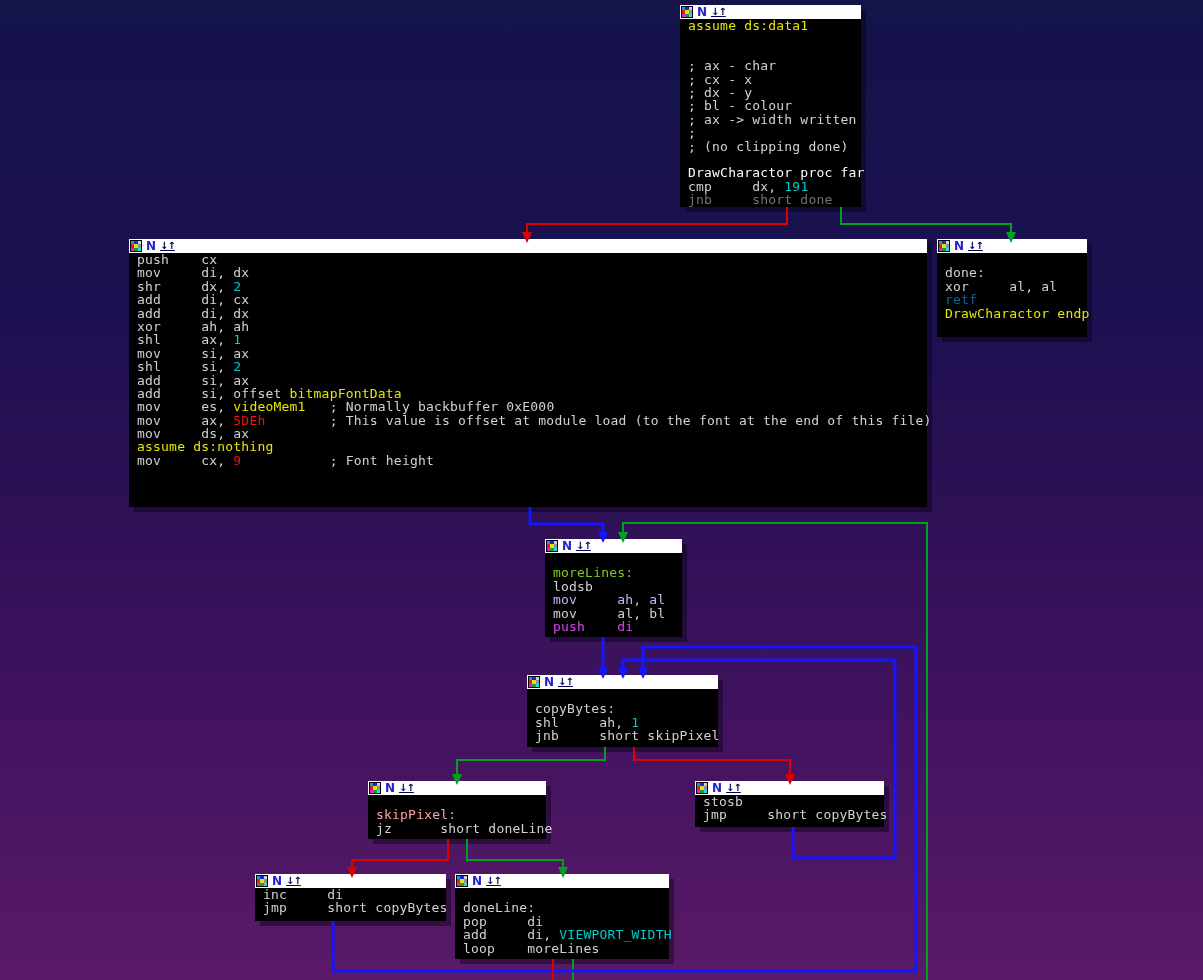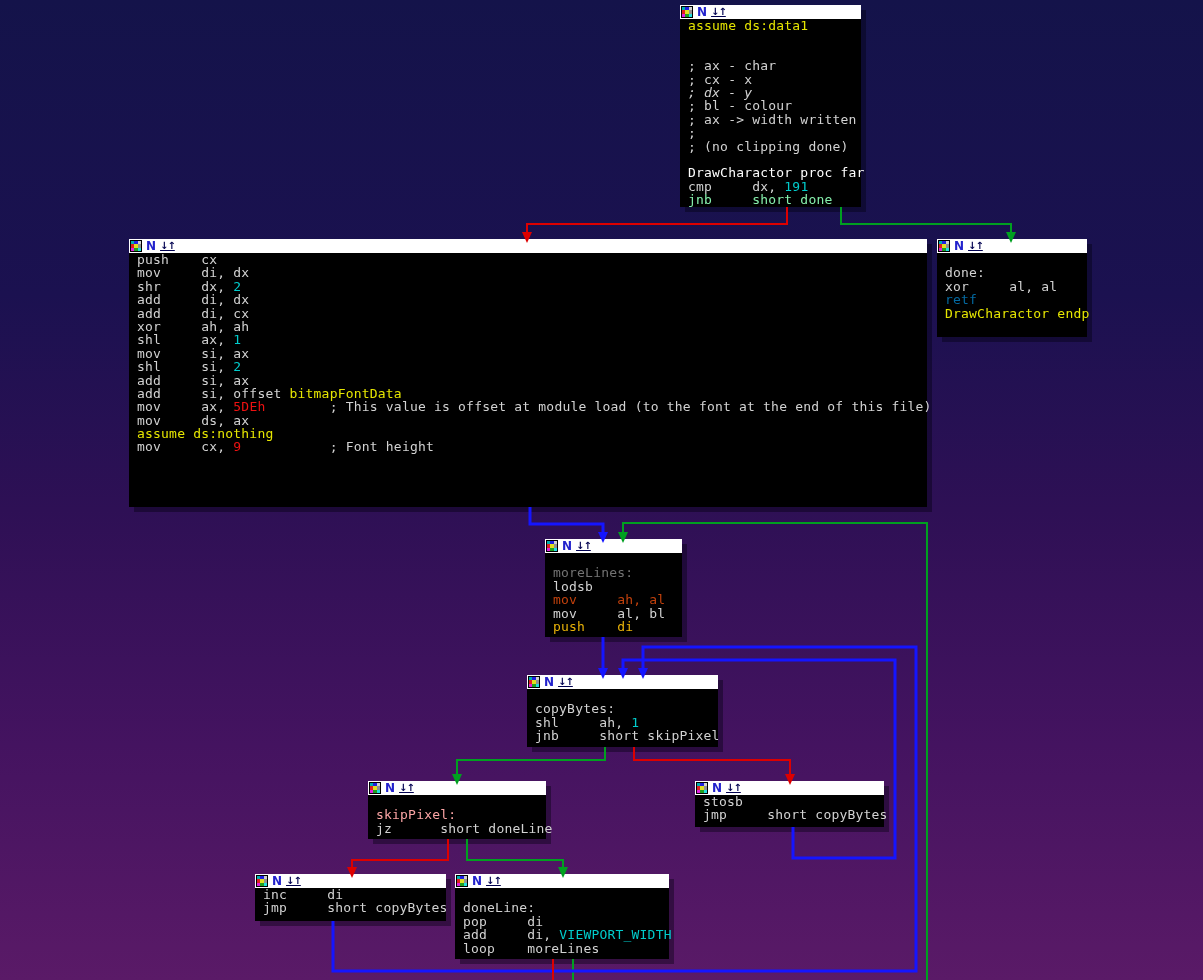--- a/index.html
+++ b/index.html
@@ -39,29 +39,29 @@
         </span>
         <span class="nicon">N</span>
         <span class="aicon">↓↑</span>
       </div>
       <div class="bbody">
         <div class="ln"><span style="color: rgb(230, 230, 0);">assume ds:data1</span></div>
         <div class="ln">&nbsp;</div>
         <div class="ln">&nbsp;</div>
         <div class="ln"><span style="color: rgb(210, 210, 210);">; ax - char</span></div>
         <div class="ln"><span style="color: rgb(210, 210, 210);">; cx - x</span></div>
-        <div class="ln"><span style="color: rgb(210, 210, 210); font-style: italic;">; dx - y</span></div>
+        <div class="ln"><span style="color: rgb(210, 210, 210);">; dx - y</span></div>
         <div class="ln"><span style="color: rgb(210, 210, 210);">; bl - colour</span></div>
         <div class="ln"><span style="color: rgb(210, 210, 210);">; ax -&gt; width written</span></div>
         <div class="ln"><span style="color: rgb(210, 210, 210);">;</span></div>
         <div class="ln"><span style="color: rgb(210, 210, 210);">; (no clipping done)</span></div>
         <div class="ln">&nbsp;</div>
         <div class="ln"><span style="color: #ffffff;">DrawCharactor proc far</span></div>
         <div class="ln"><span style="color: rgb(210, 210, 210);">cmp     dx, </span><span style="color: rgb(0, 204, 204);">191</span></div>
-        <div class="ln"><span style="color: #86efac; text-align: right;">jnb     short done</span></div>
+        <div class="ln"><span style="color: #737373; text-align: right;">jnb     short done</span></div>
       </div>
     </div>
     <div class="block" style="left: 129px; top: 239px; width: 798px; height: 268px;">
       <div class="tbar">
         <span class="gicon">
           <i style="background: rgb(0, 176, 176);"></i>
           <i style="background: rgb(32, 32, 224);"></i>
           <i style="background: rgb(208, 208, 208);"></i>
           <i style="background: rgb(224, 32, 32);"></i>
           <i style="background: rgb(224, 224, 32);"></i>
@@ -70,28 +70,29 @@
           <i style="background: rgb(32, 160, 32);"></i>
           <i style="background: rgb(32, 224, 224);"></i>
         </span>
         <span class="nicon">N</span>
         <span class="aicon">↓↑</span>
       </div>
       <div class="bbody">
         <div class="ln"><span style="color: rgb(210, 210, 210);">push    cx</span></div>
         <div class="ln"><span style="color: rgb(210, 210, 210);">mov     di, dx</span></div>
         <div class="ln"><span style="color: rgb(210, 210, 210);">shr     dx, </span><span style="color: rgb(0, 204, 204);">2</span></div>
+        <div class="ln"><span style="color: rgb(210, 210, 210);">add     di, cx</span></div>
         <div class="ln"><span style="color: rgb(210, 210, 210);">add     di, dx</span></div>
-        <div class="ln"><span style="color: rgb(210, 210, 210);">add     di, cx</span></div>
         <div class="ln"><span style="color: rgb(210, 210, 210);">xor     ah, ah</span></div>
         <div class="ln"><span style="color: rgb(210, 210, 210);">shl     ax, </span><span style="color: rgb(0, 204, 204);">1</span></div>
         <div class="ln"><span style="color: rgb(210, 210, 210);">mov     si, ax</span></div>
         <div class="ln"><span style="color: rgb(210, 210, 210);">shl     si, </span><span style="color: rgb(0, 204, 204);">2</span></div>
         <div class="ln"><span style="color: rgb(210, 210, 210);">add     si, ax</span></div>
         <div class="ln"><span style="color: rgb(210, 210, 210);">add     si, offset </span><span style="color: rgb(230, 230, 0);">bitmapFontData</span></div>
+        <div class="ln"><span style="color: rgb(210, 210, 210);">mov     es, </span><span style="color: rgb(230, 230, 0);">videoMem1</span><span style="color: rgb(210, 210, 210);">   ; Normally backbuffer 0xE000</span></div>
         <div class="ln"><span style="color: rgb(210, 210, 210);">mov     ax, </span><span style="color: rgb(238, 17, 17);">5DEh</span><span style="color: rgb(210, 210, 210);">        ; This value is offset at module load (to the font at the end of this file)</span></div>
         <div class="ln"><span style="color: rgb(210, 210, 210);">mov     ds, ax</span></div>
         <div class="ln"><span style="color: rgb(230, 230, 0);">assume ds:nothing</span></div>
         <div class="ln"><span style="color: rgb(210, 210, 210);">mov     cx, </span><span style="color: rgb(238, 17, 17);">9</span><span style="color: rgb(210, 210, 210);">           ; Font height</span></div>
       </div>
     </div>
     <div class="block" style="left: 937px; top: 239px; width: 150px; height: 98px;">
       <div class="tbar">
         <span class="gicon">
           <i style="background: rgb(0, 176, 176);"></i>
@@ -126,25 +127,25 @@
           <i style="background: rgb(144, 144, 144);"></i>
           <i style="background: rgb(224, 32, 224);"></i>
           <i style="background: rgb(32, 160, 32);"></i>
           <i style="background: rgb(32, 224, 224);"></i>
         </span>
         <span class="nicon">N</span>
         <span class="aicon">↓↑</span>
       </div>
       <div class="bbody">
         <div class="ln">&nbsp;</div>
-        <div class="ln"><span style="color: #737373;">moreLines:</span></div>
+        <div class="ln"><span style="color: #84cc16;">moreLines:</span></div>
         <div class="ln"><span style="color: rgb(210, 210, 210);">lodsb</span></div>
-        <div class="ln"><span style="color: #c2410c;">mov     ah, al</span></div>
+        <div class="ln"><span style="color: #c4b5fd;">mov     ah, al</span></div>
         <div class="ln"><span style="color: rgb(210, 210, 210);">mov     al, bl</span></div>
-        <div class="ln"><span style="color: #eab308;">push    di</span></div>
+        <div class="ln"><span style="color: #d946ef;">push    di</span></div>
       </div>
     </div>
     <div class="block" style="left: 527px; top: 675px; width: 191px; height: 72px;">
       <div class="tbar">
         <span class="gicon">
           <i style="background: rgb(0, 176, 176);"></i>
           <i style="background: rgb(32, 32, 224);"></i>
           <i style="background: rgb(208, 208, 208);"></i>
           <i style="background: rgb(224, 32, 32);"></i>
           <i style="background: rgb(224, 224, 32);"></i>

